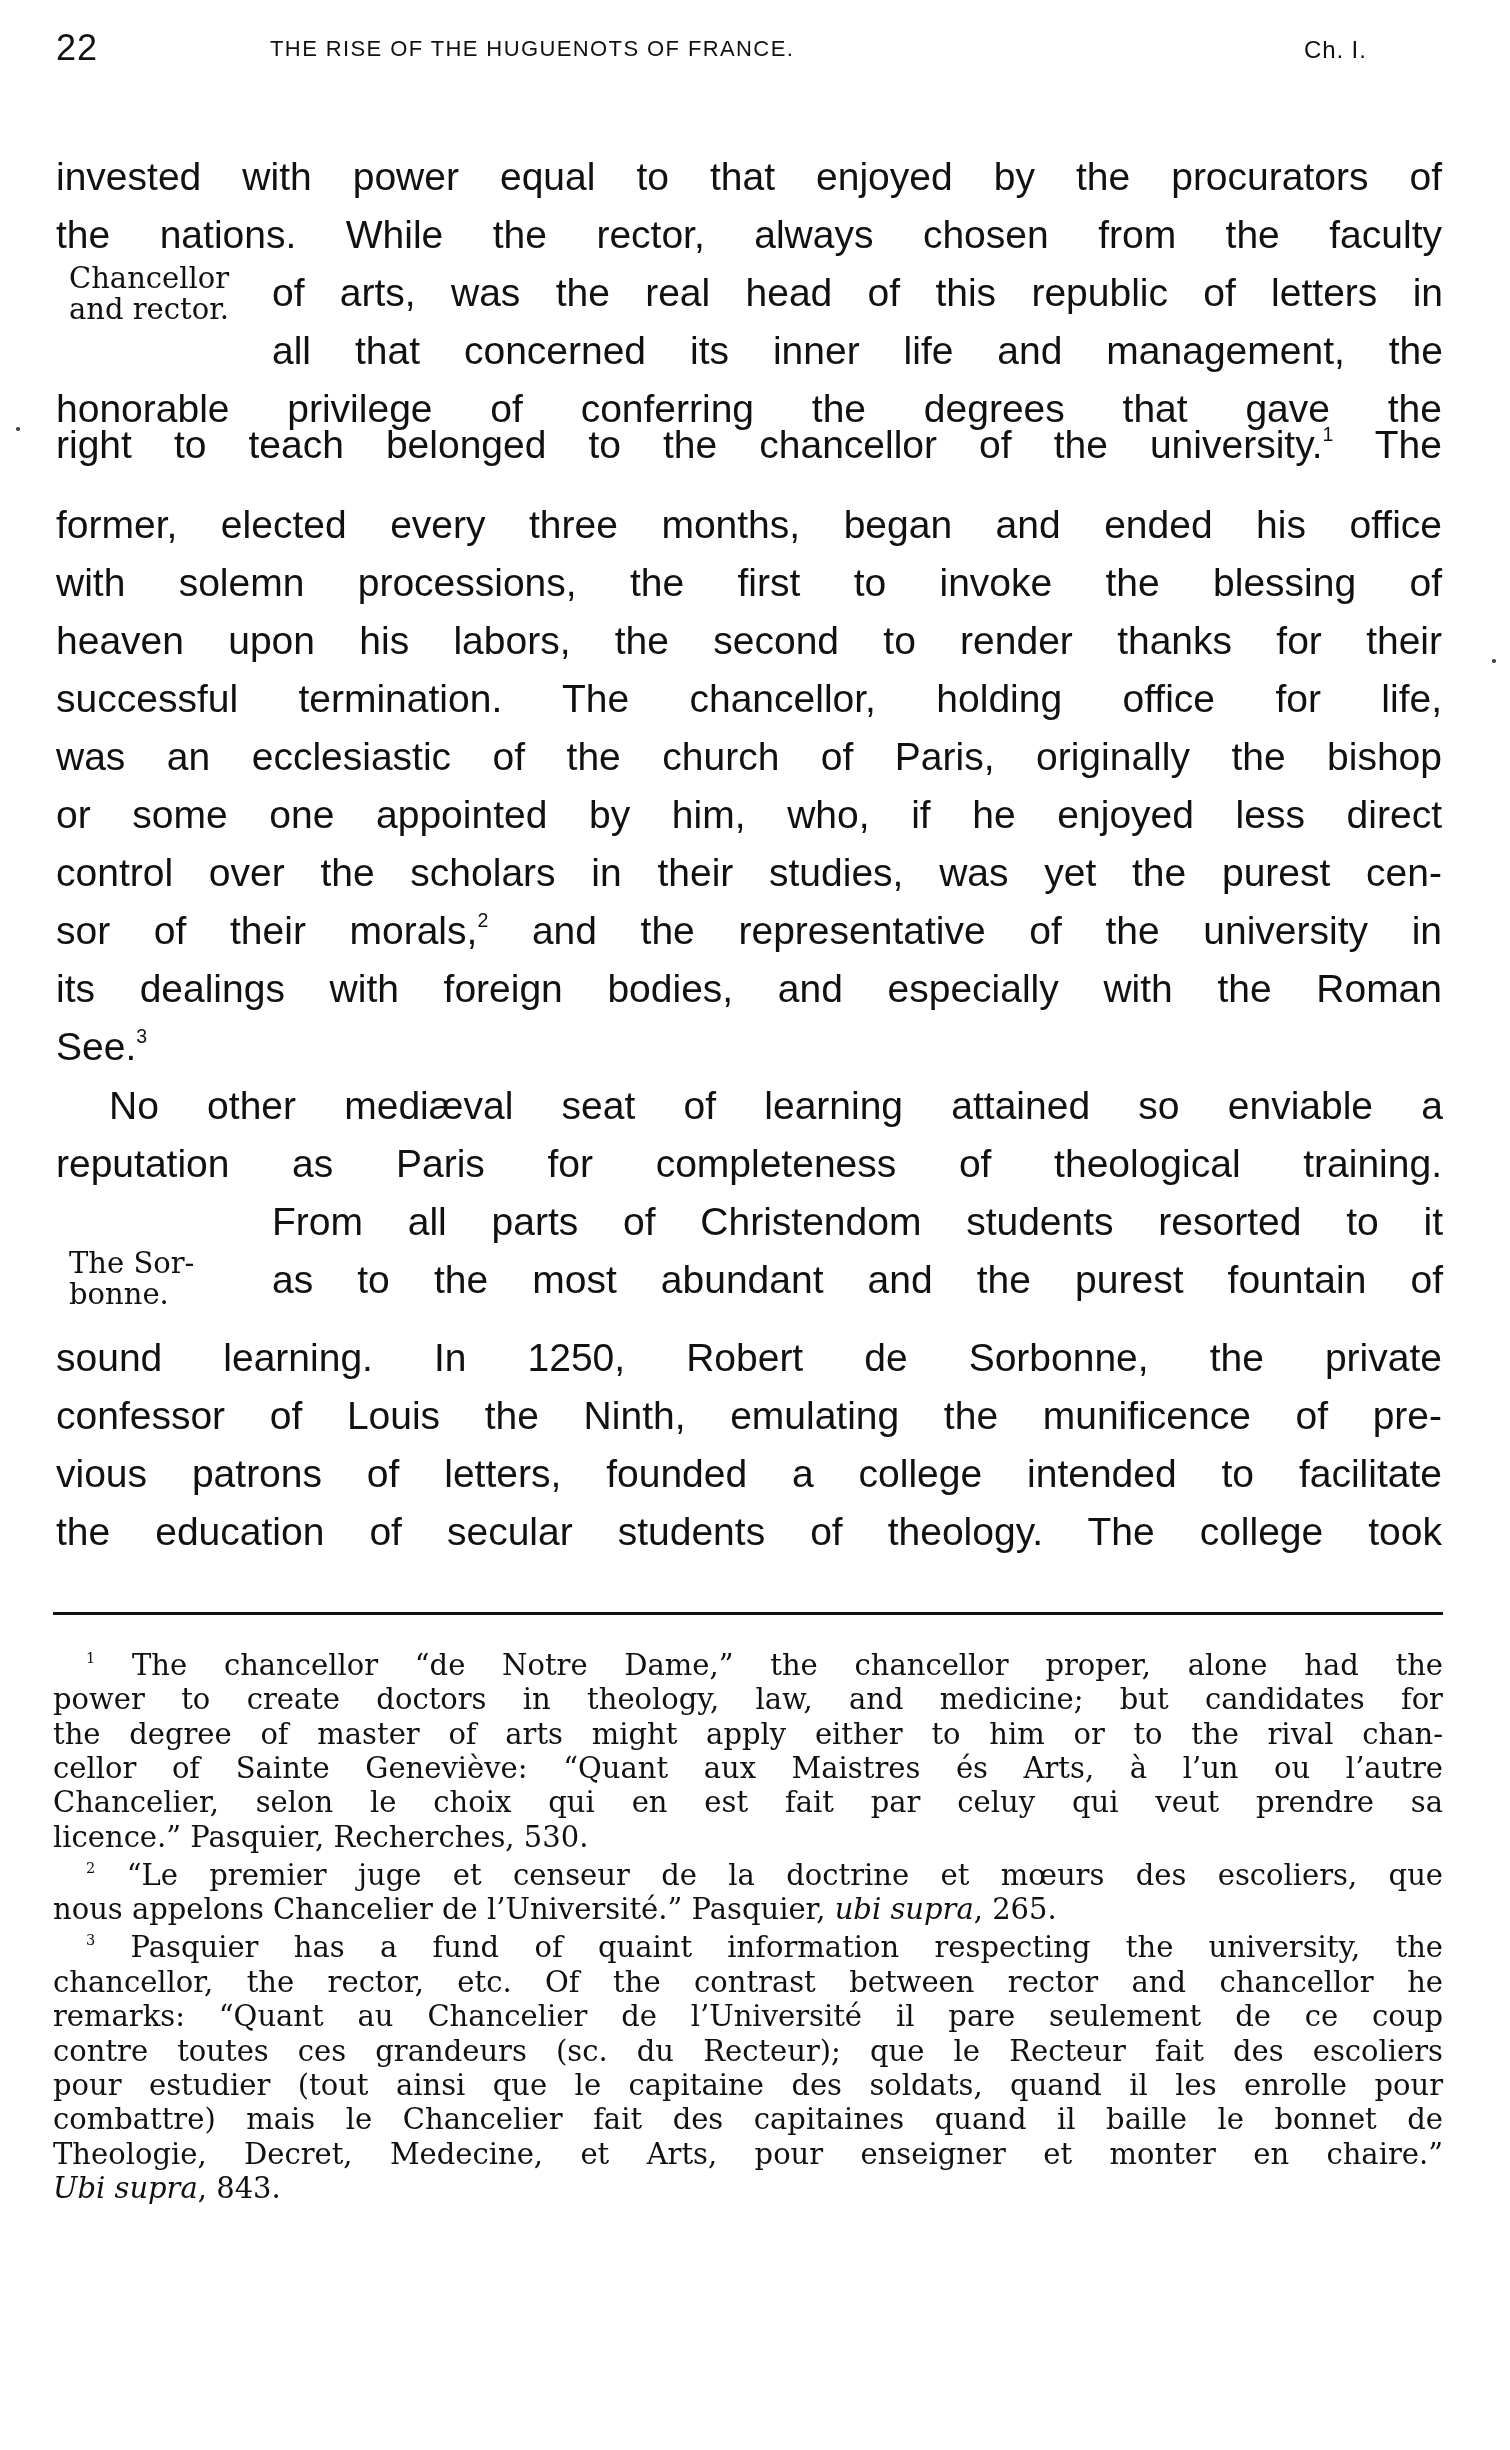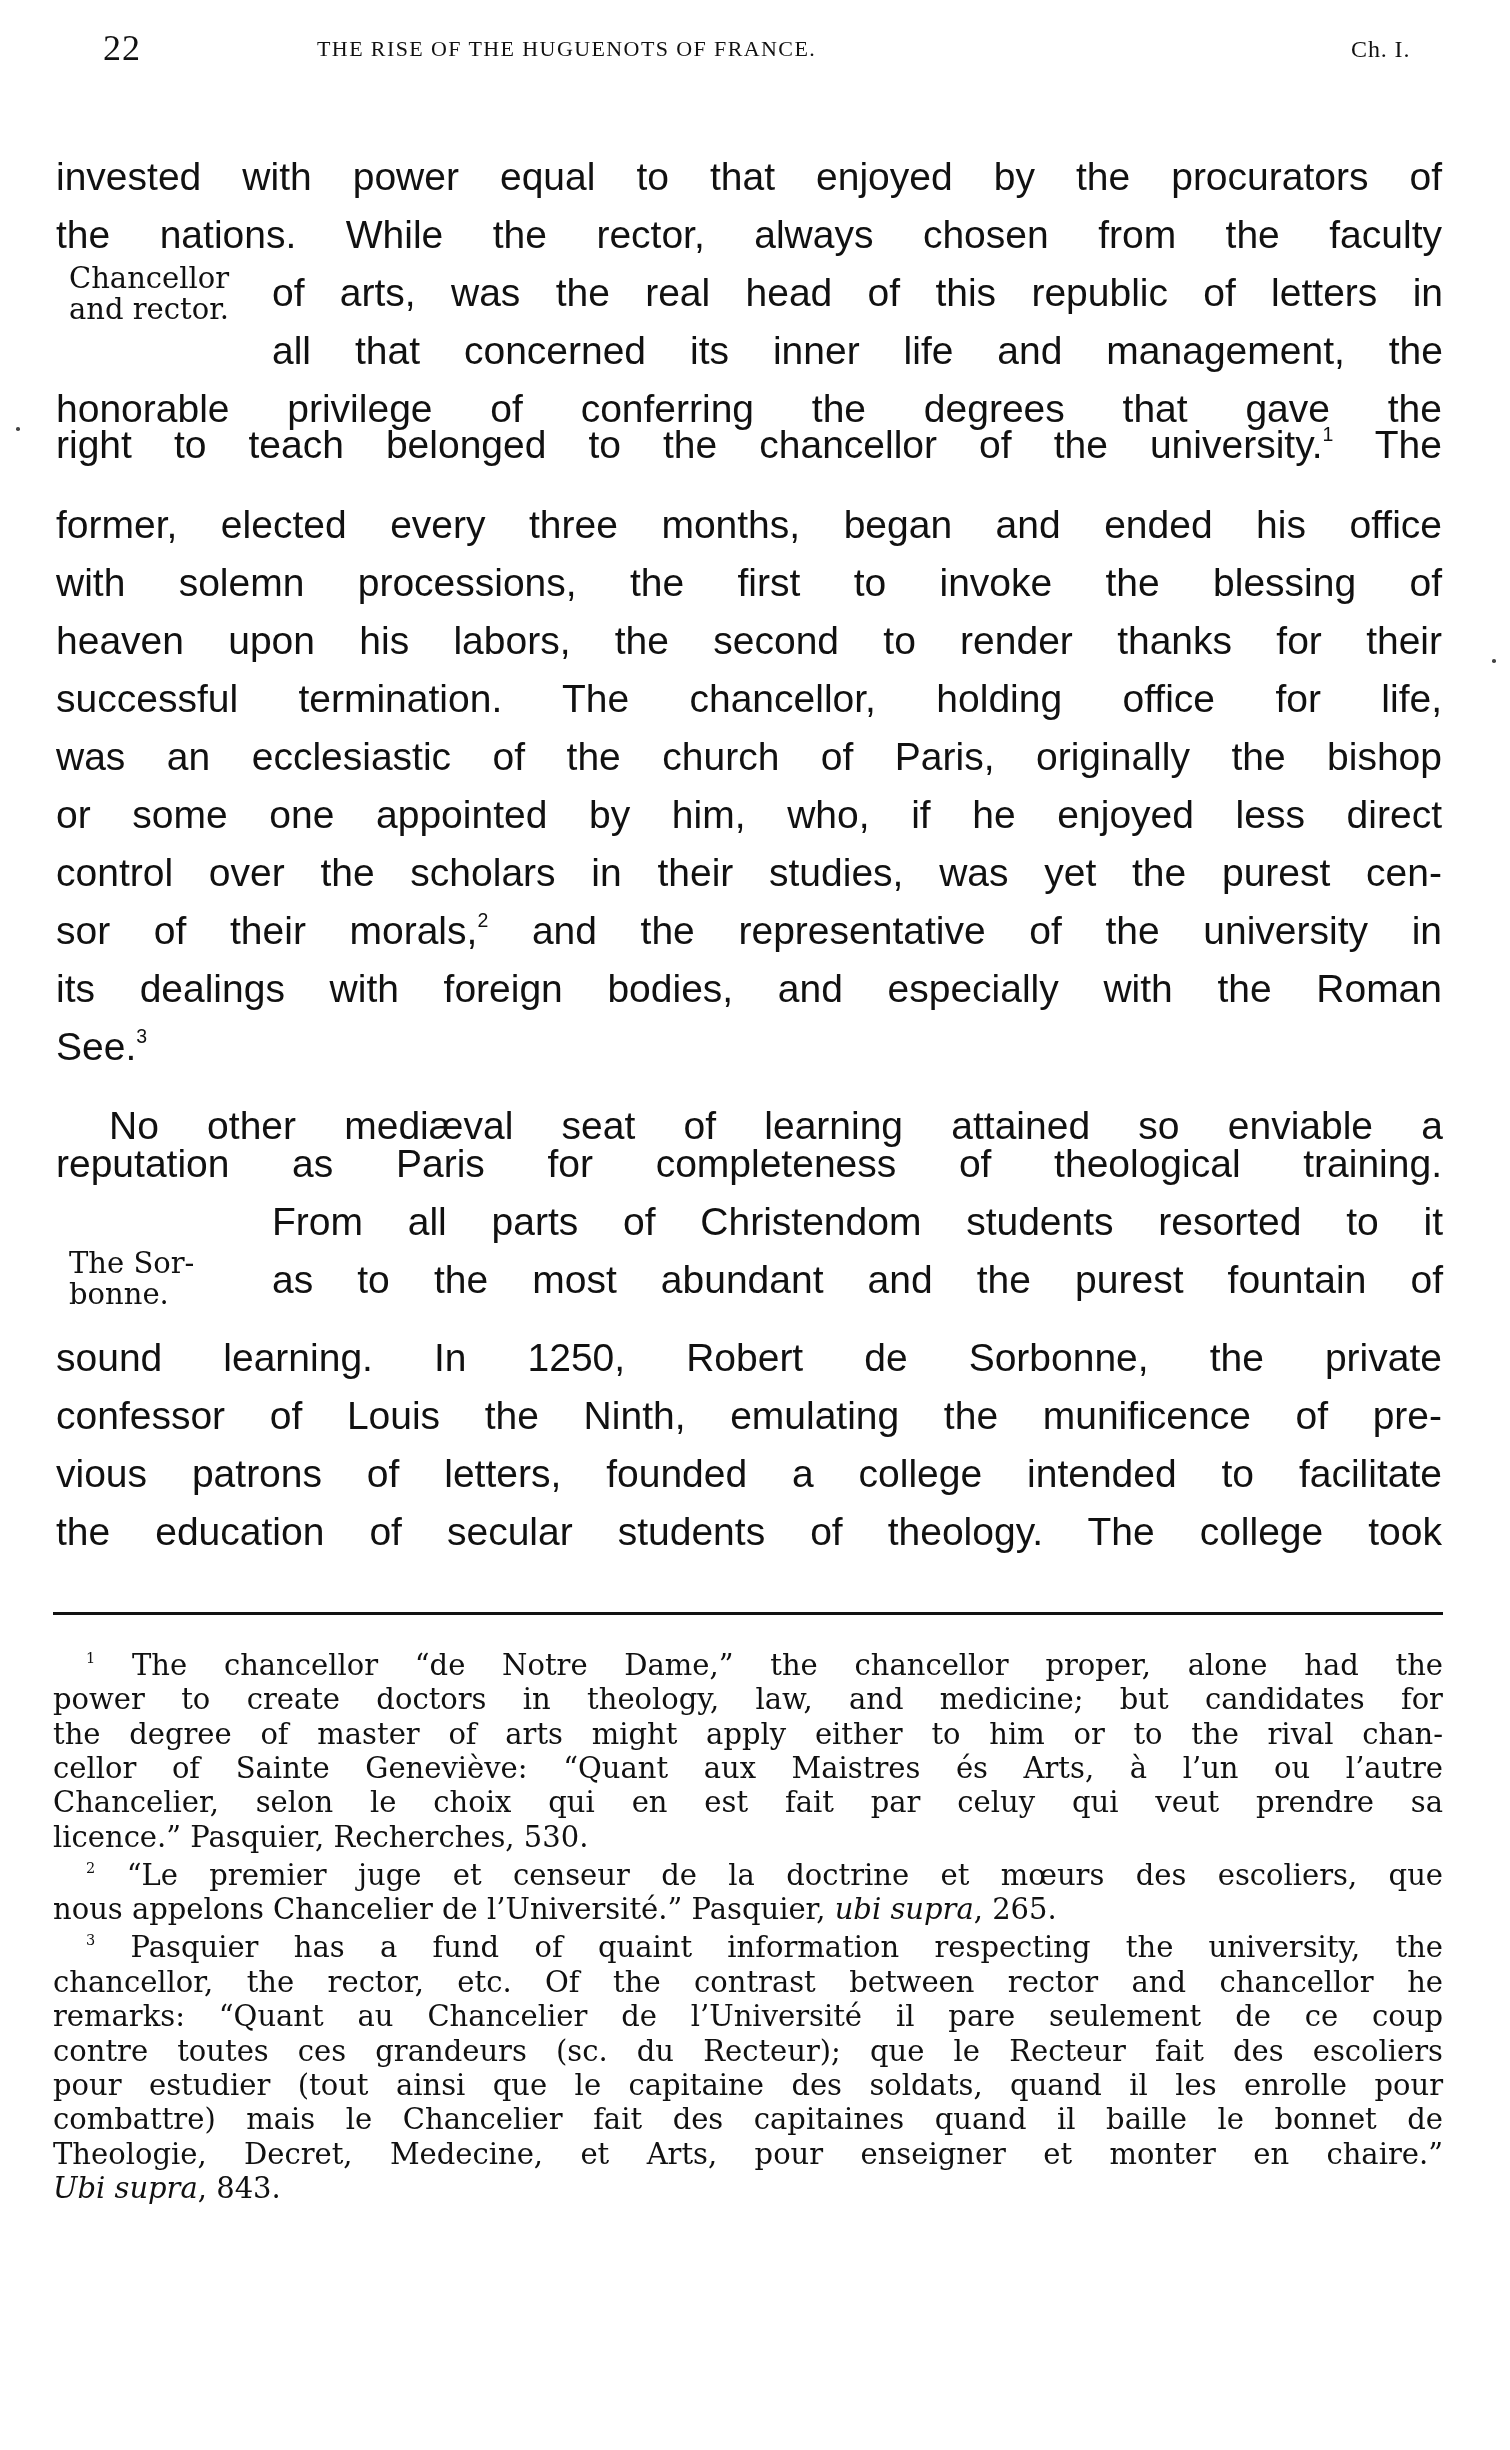--- a/index.html
+++ b/index.html
@@ -1,24 +1,24 @@
 <!DOCTYPE html>
 <html style="font-size:14.5px"><head>
 <meta charset="utf-8">
 <style>
   html, body { margin: 0; padding: 0; background: #ffffff; }
   body { width: 1510px; height: 2450px; position: relative; overflow: hidden; color: #111; font-family: "DejaVu Serif", "Liberation Serif", serif; }
-  .hdr { position: absolute; top: 34px; font-family: Liberation Serif, serif; font-size: 31px; letter-spacing: 0.9px; margin-left: 47px; }
+  .hdr { position: absolute; top: 34px; font-family: Liberation Sans, sans-serif; font-size: 31px; letter-spacing: 0.9px; }
   .pgnum { left: 56px; font-size: 36px; top: 27px; }
   .runtitle { left: 270px; font-size: 22px; top: 36px; letter-spacing: 1.4px; }
   .chap { left: 1304px; font-size: 24px; top: 36px; }
   .line { position: absolute; left: 56px; width: 1386px; font-size: 39px; line-height: 58px; height: 58px; white-space: nowrap; text-align: justify; text-align-last: justify; font-family: Liberation Sans, sans-serif; }
   .line.last { text-align-last: left; }
   .line.indent-margin { left: 272px; width: 1171px; }
-  .line.para { padding-left: 53px; width: 1334px; margin-top: 20px; }
+  .line.para { padding-left: 53px; width: 1334px; }
   .sidenote { position: absolute; left: 69px; font-size: 29px; line-height: 31px; font-family: "DejaVu Serif", serif; }
   sup { font-size: 0.5em; vertical-align: 0.85em; line-height: 0; }
   .rule { position: absolute; left: 53px; width: 1390px; top: 1612px; height: 2.7px; background: #111; }
   .fn { position: absolute; left: 53px; width: 1390px; font-size: 29px; line-height: 34px; height: 34px; white-space: nowrap; text-align: justify; text-align-last: justify; font-family: "DejaVu Serif", serif; }
   .fn.last { text-align-last: left; }
   .fn.para { padding-left: 33px; width: 1357px; }
   .it { font-style: italic; }
   .speck { position: absolute; width: 3.6px; height: 3.6px; background: #444; border-radius: 1.8px; }
 </style>
 </head>

